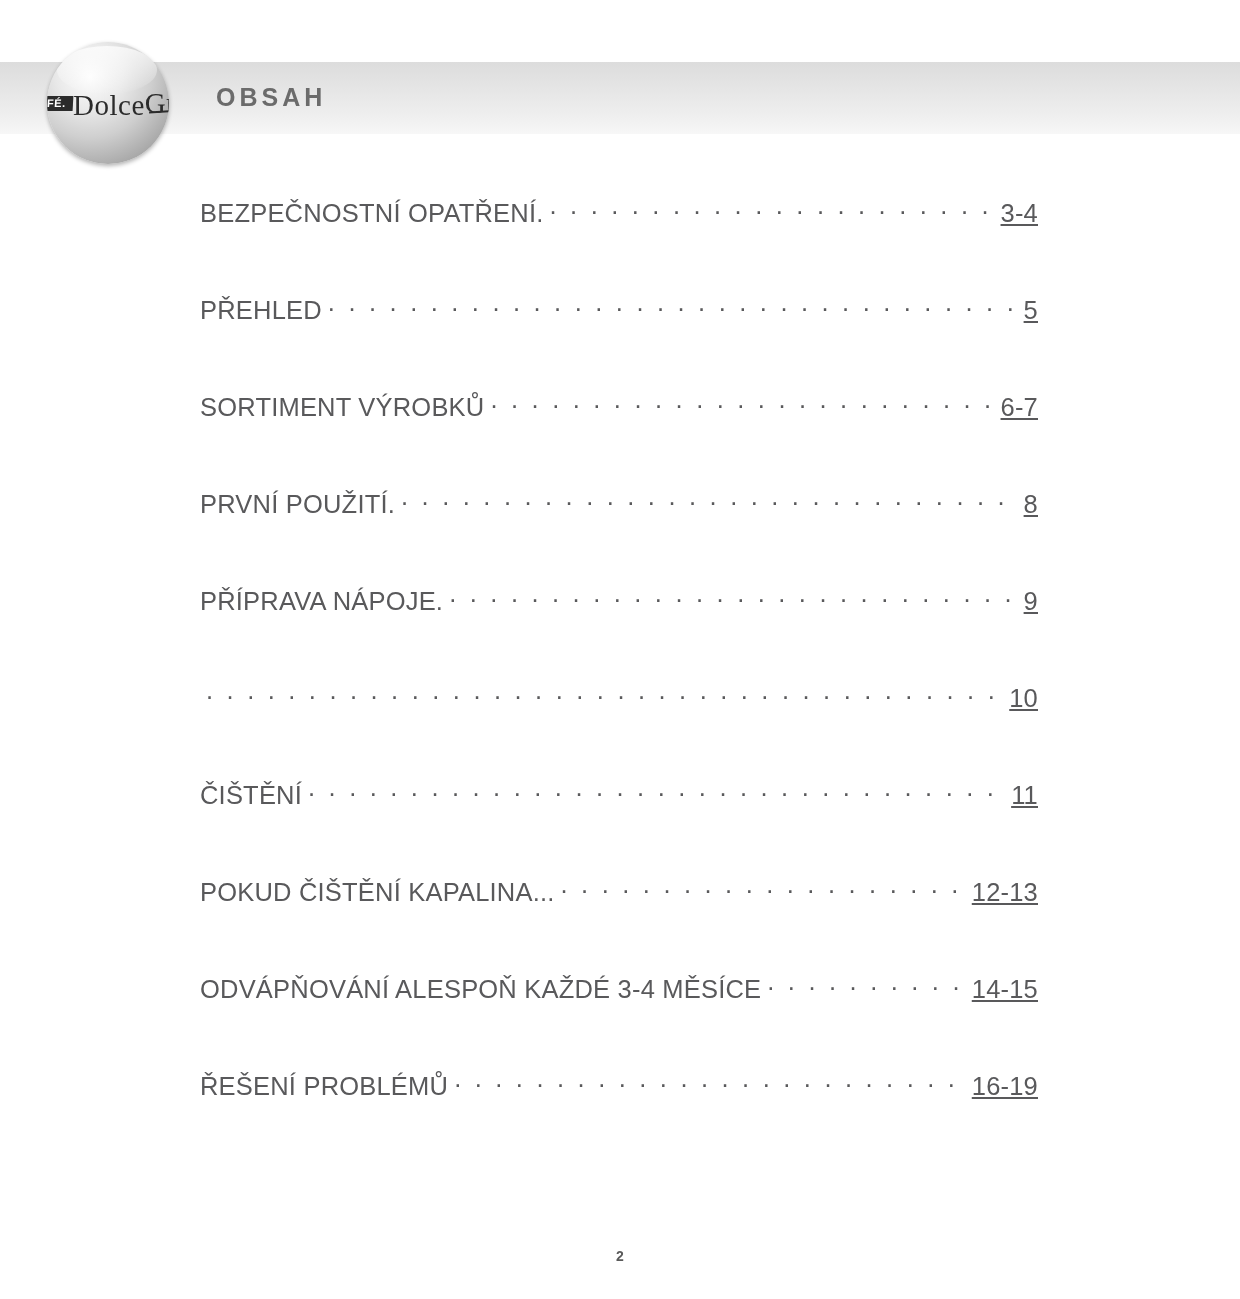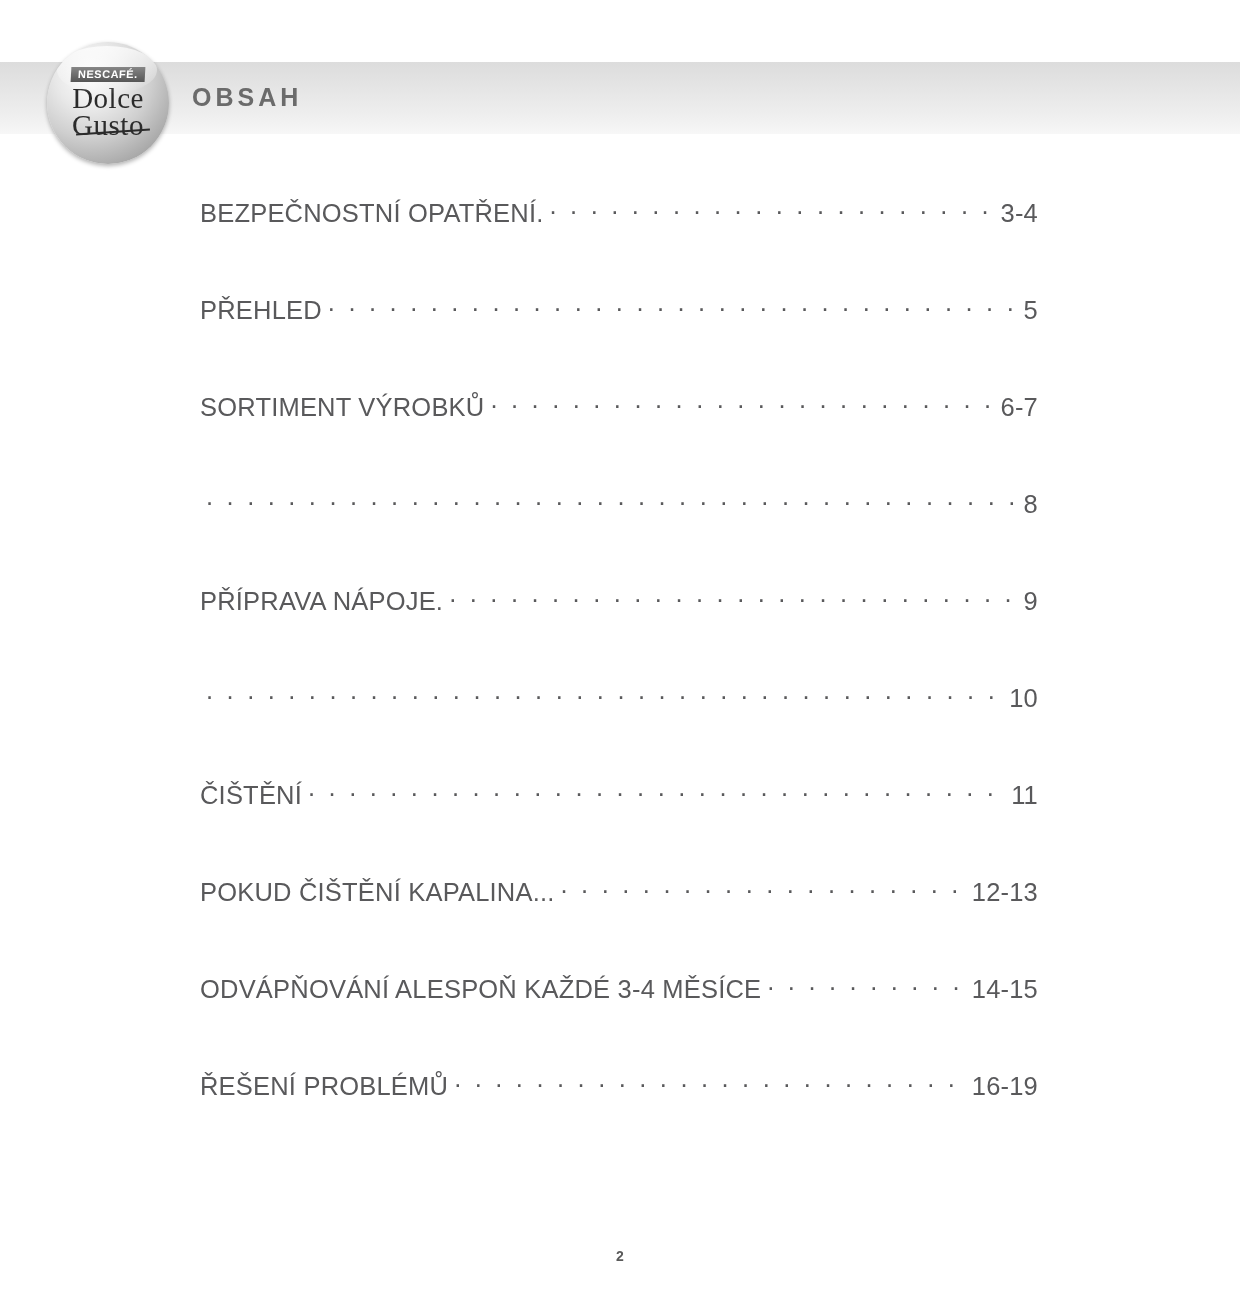--- a/index.html
+++ b/index.html
@@ -21,21 +21,21 @@
     position: absolute;
     top: 62px;
     left: 0;
     width: 1240px;
     height: 72px;
     background: linear-gradient(to bottom, #dcdcdc 0%, #e6e6e6 40%, #efefef 75%, #f7f7f7 100%);
   }
   .header-title {
     position: absolute;
     top: 83px;
-    left: 192px;
+    left: 216px;
     font-size: 25px;
     font-weight: bold;
     letter-spacing: 4px;
     color: #6b6b6b;
   }
 
   
   .logo-wrap {
     position: absolute;
     top: 42px;
@@ -44,21 +44,21 @@
     height: 122px;
     border-radius: 50%;
     background: radial-gradient(circle at 35% 28%, #fdfdfd 0%, #e9e9e9 28%, #cfcfcf 52%, #a9a9a9 78%, #8f8f8f 100%);
     box-shadow: 0 2px 4px rgba(0,0,0,0.30);
     overflow: hidden;
   }
   .logo-inner {
     position: absolute;
     inset: 0;
     display: flex;
-    flex-direction: column;
+    flex-direction: row;
     align-items: center;
     justify-content: center;
     text-align: center;
   }
   .logo-nescafe {
     background: #2b2b2b;
     color: #ffffff;
     font-size: 11px;
     font-weight: bold;
     letter-spacing: 0.5px;
@@ -137,20 +137,21 @@
     right: 0;
     bottom: 0;
     letter-spacing: 3.2px;
     color: #59595b;
     font-size: 25.5px;
     white-space: nowrap;
   }
   .toc-page {
     flex: 0 0 auto;
     text-align: right;
+    text-decoration: underline;
   }
 
   
   .page-number {
     position: absolute;
     left: 0;
     width: 1240px;
     top: 1248px;
     text-align: center;
     font-size: 14px;
@@ -188,20 +189,21 @@
     <span class="toc-page">5</span>
   </div>
 
   <div class="toc-row">
     <span class="toc-label">SORTIMENT VÝROBKŮ</span>
     <span class="toc-dots"></span>
     <span class="toc-page">6-7</span>
   </div>
 
   <div class="toc-row">
+    <span class="toc-label">PRVNÍ POUŽITÍ.</span>
     <span class="toc-dots"></span>
     <span class="toc-page">8</span>
   </div>
 
   <div class="toc-row">
     <span class="toc-label">PŘÍPRAVA NÁPOJE.</span>
     <span class="toc-dots"></span>
     <span class="toc-page">9</span>
   </div>
 

